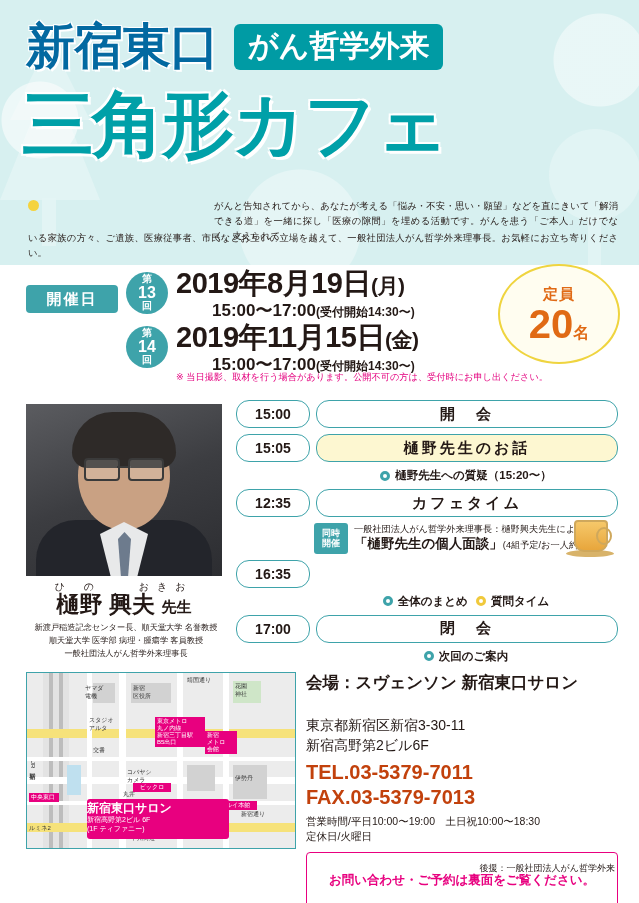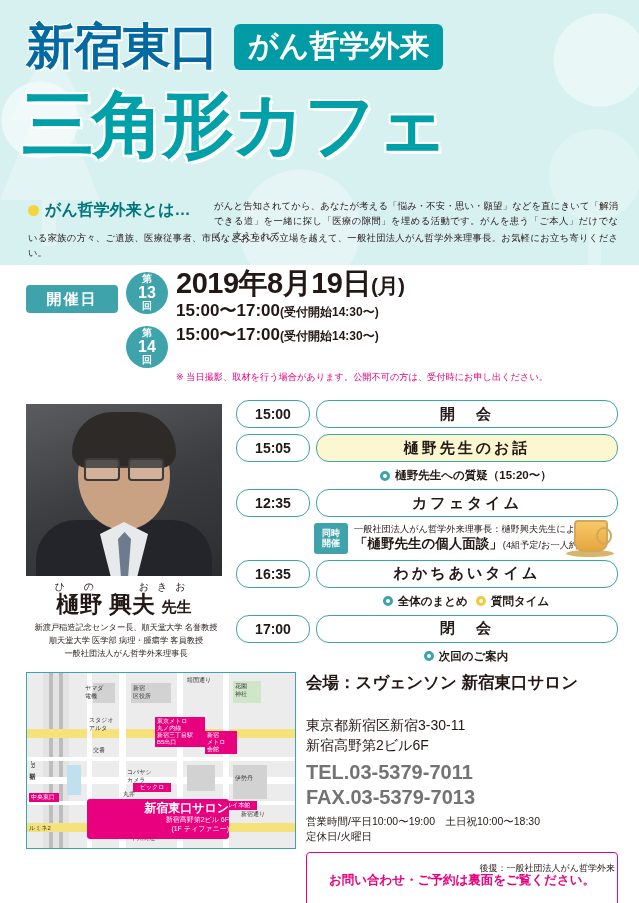--- a/index.html
+++ b/index.html
@@ -89,21 +89,21 @@
   .round .r1{font-size:10px;}
   .round .r2{font-size:16px;}
   .r13{left:126px;top:272px;}
   .r14{left:126px;top:326px;}
 
   .dateline{position:absolute;left:176px;font-weight:bold;color:#231815;}
   .d1{top:268px;}
   .d2{top:322px;}
   .dateline .big{font-size:29px;line-height:1.05;letter-spacing:-0.5px;}
   .dateline .big .wk{font-size:21px;}
-  .dateline .sub{font-size:17px;margin-top:1px;font-weight:bold;}
+  .dateline .sub{font-size:17px;margin-top:1px;font-weight:bold;margin-left:36px;}
   .dateline .sub .small{font-size:12px;font-weight:bold;}
 
   .teiin{
     position:absolute;left:498px;top:264px;width:118px;height:96px;
     border:2px solid #efd43f;border-radius:50%;
     background:#fffdf0;display:flex;flex-direction:column;align-items:center;justify-content:center;
   }
   .teiin .t1{font-size:15px;font-weight:bold;color:#e06a15;letter-spacing:1px;}
   .teiin .t2{font-size:40px;font-weight:bold;color:#e06a15;line-height:1;}
   .teiin .t2 .mei{font-size:16px;}
@@ -190,29 +190,29 @@
     border:1.5px solid #3ea3aa;background:#efefef;overflow:hidden;
   }
   .mp{position:absolute;font-size:6px;color:#333;line-height:1.1;}
   .road{position:absolute;background:#ffffff;}
   .roadY{position:absolute;background:#f6e27a;}
   .rail{position:absolute;background:#cfcfcf;}
   .blk{position:absolute;background:#dcdcdc;}
   .pink{position:absolute;background:#e8007f;color:#fff;font-size:6px;padding:1px 2px;line-height:1.15;}
   .callout{
     position:absolute;left:60px;top:126px;width:142px;height:40px;background:#e8007f;border-radius:3px;
-    color:#fff;text-align:right;padding-top:3px;box-sizing:border-box;
+    color:#fff;text-align:left;padding-top:3px;box-sizing:border-box;
   }
   .callout .c1{font-size:12px;font-weight:bold;line-height:1.1;}
   .callout .c2{font-size:7px;line-height:1.3;}
 
   .venue{position:absolute;left:306px;top:672px;width:312px;}
   .venue .vname{font-size:16.5px;font-weight:bold;color:#231815;}
   .venue .vaddr{font-size:14px;line-height:1.45;margin-top:21px;color:#231815;}
-  .venue .vtel{font-size:20px;font-weight:bold;line-height:1.25;margin-top:4px;color:#737373;}
+  .venue .vtel{font-size:20px;font-weight:bold;line-height:1.25;margin-top:4px;color:#c2410c;}
   .venue .vhours{font-size:10.5px;line-height:1.5;margin-top:4px;color:#231815;}
   .venue .vbar{
     margin-top:7px;border:1.5px solid #e8007f;border-radius:4px;color:#e8007f;
     font-size:12.5px;font-weight:bold;text-align:center;padding:19px 0;
   }
   .kouen{position:absolute;right:24px;top:862px;font-size:9px;color:#231815;}
 </style>
 </head>
 <body>
 
@@ -236,21 +236,20 @@
       <div class="title1">
         <div class="main">新宿東口</div>
         <div class="pillbox">
           <span>がん哲学外来</span>
         </div>
       </div>
       <div class="title2">三角形カフェ</div>
 
       <div class="lead-head">
         <span class="dot-y"></span>
-        <span>がん哲学外来とは…</span>
       </div>
       <div class="lead-body">がんと告知されてから、あなたが考える「悩み・不安・思い・願望」などを直にきいて「解消できる道」を一緒に探し「医療の隙間」を埋める活動です。がんを患う「ご本人」だけでなく、支えられて</div>
       <div class="lead-body2">いる家族の方々、ご遺族、医療従事者、市民などお互いの立場を越えて、一般社団法人がん哲学外来理事長。お気軽にお立ち寄りください。</div>
     </div>
   </div>
 
   <div class="sched"></div>
 
   <div class="kaisai">開催日</div>
 
@@ -263,23 +262,28 @@
     <div class="big"><span>2019年8月19日</span><span class="wk">(月)</span></div>
     <div class="sub"><span>15:00〜17:00</span><span class="small">(受付開始14:30〜)</span></div>
   </div>
 
   <div class="round r14">
     <div class="r1">第</div>
     <div class="r2">14</div>
     <div class="r1">回</div>
   </div>
   <div class="dateline d2">
+    <div class="big"><span>2019年11月15日</span><span class="wk">(金)</span></div>
     <div class="sub"><span>15:00〜17:00</span><span class="small">(受付開始14:30〜)</span></div>
   </div>
 
+  <div class="teiin">
+    <div class="t1">定員</div>
+    <div class="t2"><span>20</span><span class="mei">名</span></div>
+  </div>
 
   <div class="note">※ 当日撮影、取材を行う場合があります。公開不可の方は、受付時にお申し出ください。</div>
 
   <div class="photo">
     <div class="body"></div>
     <div class="face"></div>
     <div class="hair"></div>
     <div class="glass">
         <i class="l"></i>
         <b></b>
@@ -333,21 +337,20 @@
       </div>
       <div class="cup">
         <div class="saucer"></div>
           <div class="glassc"></div>
           <div class="handle"></div>
       </div>
     </div>
 
     <div class="prow">
       <div class="ptime">16:35</div>
-      <div class="ptitle">わかちあいタイム</div>
     </div>
     <div class="sub-row">
       <div class="sub-item">
         <span class="bullet"></span>
         <span>全体のまとめ</span>
       </div>
       <div class="sub-item">
         <span class="bullet y"></span>
         <span>質問タイム</span>
       </div>

